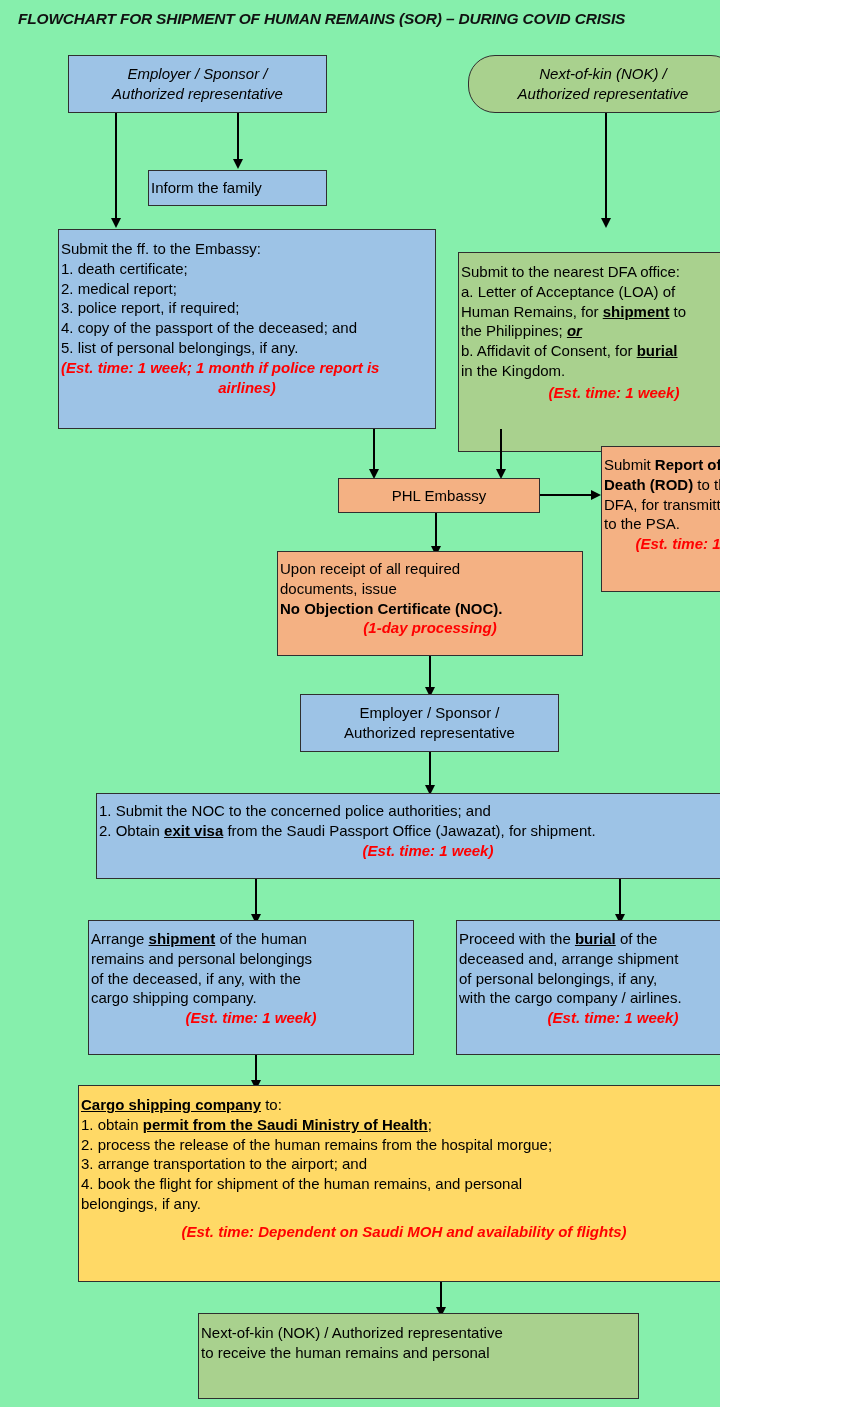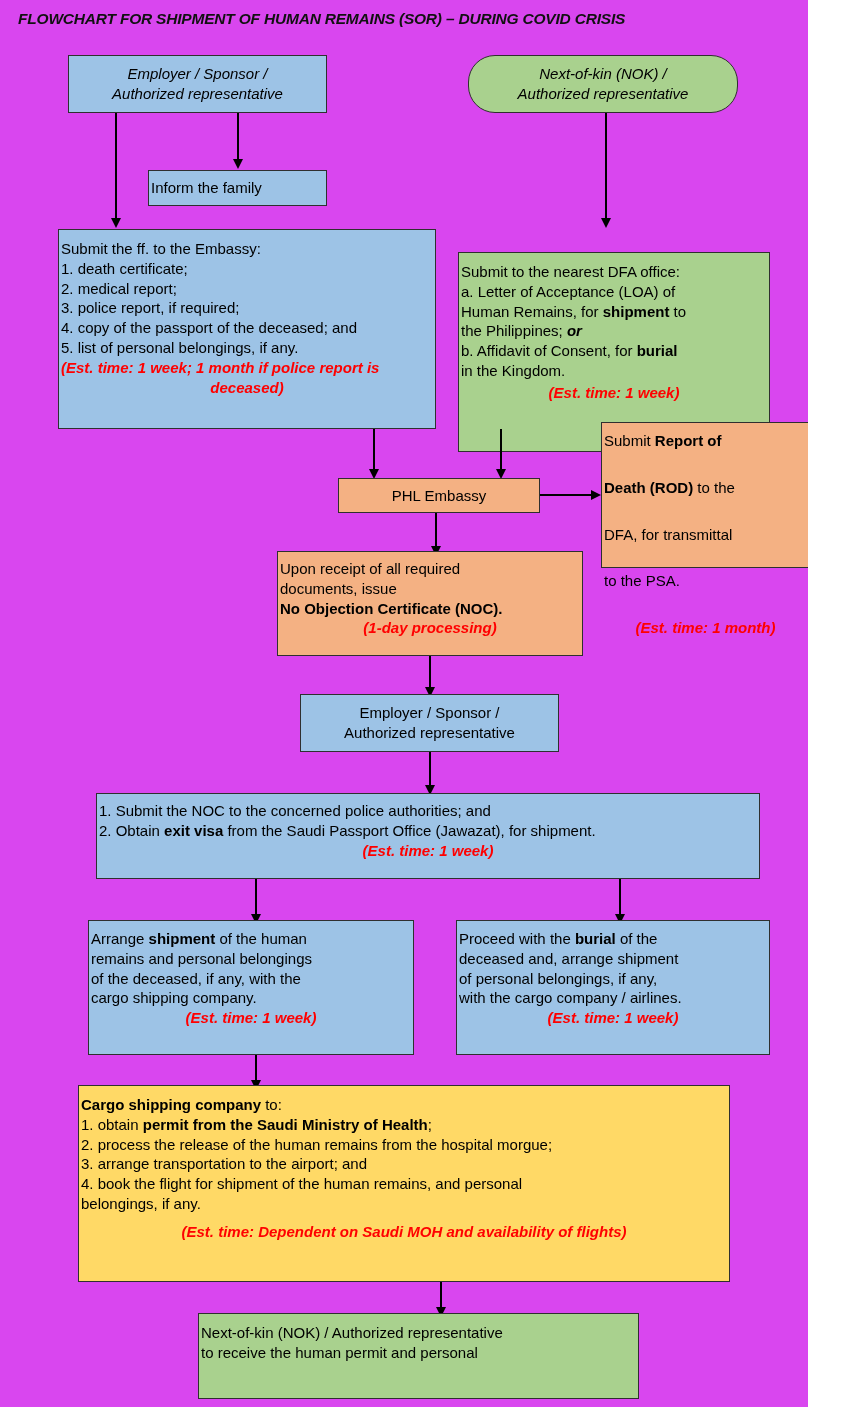--- a/index.html
+++ b/index.html
@@ -3,23 +3,23 @@
 <meta charset="utf-8">
 <title>Flowchart SOR</title>
 <style>
   html,body{margin:0;padding:0;background:#ffffff;}
   body{
     font-family:"Liberation Sans", sans-serif;
     -webkit-font-smoothing:antialiased;
   }
   #canvas{
     position:relative;
-    width:808px;
+    width:720px;
     height:1407px;
-    background:#d946ef;
+    background:#86efac;
     overflow:hidden;
   }
   .title{
     position:absolute;
     left:18px; top:10px;
     font-size:15.5px;
     font-style:italic;
     font-weight:700;
     letter-spacing:-0.2px;
     color:#111111;
@@ -40,21 +40,21 @@
   .node.blue{background:#9DC3E6;}
   .node.green{background:#A9D18E;}
   .node.orange{background:#F4B183;}
   .node.yellow{background:#FFD966;}
 
   .node .ln{display:block;}
   .center{text-align:center;}
   .left{text-align:left;}
   .italic{font-style:italic;}
   .bold{font-weight:700;}
-  .ul{}
+  .ul{text-decoration:underline;}
   .est{
     color:#FF0000;
     font-style:italic;
     font-weight:700;
     text-align:center;
     display:block;
   }
   .estL{
     color:#FF0000;
     font-style:italic;
@@ -120,21 +120,21 @@
   </div>
 
   <div class="node blue left" style="left:58px; top:229px; width:378px; height:200px; justify-content:flex-start; padding-top:9px;">
     <span class="ln">Submit the ff. to the Embassy:</span>
     <span class="ln">1. death certificate;</span>
     <span class="ln">2. medical report;</span>
     <span class="ln">3. police report, if required;</span>
     <span class="ln">4. copy of the passport of the deceased; and</span>
     <span class="ln">5. list of personal belongings, if any.</span>
     <span class="estL">(Est. time: 1 week; 1 month if police report is</span>
-    <span class="est">deceased)</span>
+    <span class="est">airlines)</span>
   </div>
 
   <div class="node green left" style="left:458px; top:229px; width:312px; height:200px; justify-content:flex-start; padding-top:9px;margin-top:23px;">
     <span class="ln">Submit to the nearest DFA office:</span>
     <span class="ln">a. Letter of Acceptance (LOA) of</span>
     <span class="ln"><span>Human Remains, for </span><span class="bold ul">shipment</span><span> to</span></span>
     <span class="ln"><span>the Philippines; </span><span class="bold ul italic">or</span></span>
     <span class="ln"><span>b. Affidavit of Consent, for </span><span class="bold ul">burial</span></span>
     <span class="ln">in the Kingdom.</span>
     <span class="est" style="margin-top:2px;">(Est. time: 1 week)</span>
@@ -147,21 +147,21 @@
 
   <div class="arrow" style="left:495px; top:429px; width:12px; height:51px;">
     <div class="shaft" style="left:4.6px; top:0; width:2.2px; height:41px;"></div>
     <div class="head down" style="left:0.5px; top:40px;"></div>
   </div>
 
   <div class="node orange center" style="left:338px; top:478px; width:202px; height:35px;">
     <span class="ln">PHL Embassy</span>
   </div>
 
-  <div class="node orange left" style="left:601px; top:422px; width:209px; height:146px; justify-content:flex-start; padding-top:8px;gap:27px;">
+  <div class="node orange left" style="left:601px; top:446px; width:209px; height:146px; justify-content:flex-start; padding-top:8px;">
     <span class="ln"><span>Submit </span><span class="bold">Report of</span></span>
     <span class="ln"><span class="bold">Death (ROD)</span><span> to the</span></span>
     <span class="ln">DFA, for transmittal</span>
     <span class="ln">to the PSA.</span>
     <span class="est">(Est. time: 1 month)</span>
   </div>
 
   <div class="arrow" style="left:540px; top:489px; width:62px; height:12px;">
     <div class="shaft" style="left:0; top:4.6px; width:52px; height:2.2px;"></div>
     <div class="head right" style="left:51px; top:0.5px;"></div>
@@ -241,16 +241,16 @@
     <span class="est" style="margin-top:8px;">(Est. time: Dependent on Saudi MOH and availability of flights)</span>
   </div>
 
   <div class="arrow" style="left:435px; top:1282px; width:12px; height:36px;">
     <div class="shaft" style="left:4.6px; top:0; width:2.2px; height:26px;"></div>
     <div class="head down" style="left:0.5px; top:25px;"></div>
   </div>
 
   <div class="node green left" style="left:198px; top:1313px; width:441px; height:86px; justify-content:flex-start; padding-top:9px;">
     <span class="ln">Next-of-kin (NOK) / Authorized representative</span>
-    <span class="ln">to receive the human permit and personal</span>
+    <span class="ln">to receive the human remains and personal</span>
   </div>
 
 </div>
 
 </body></html>

